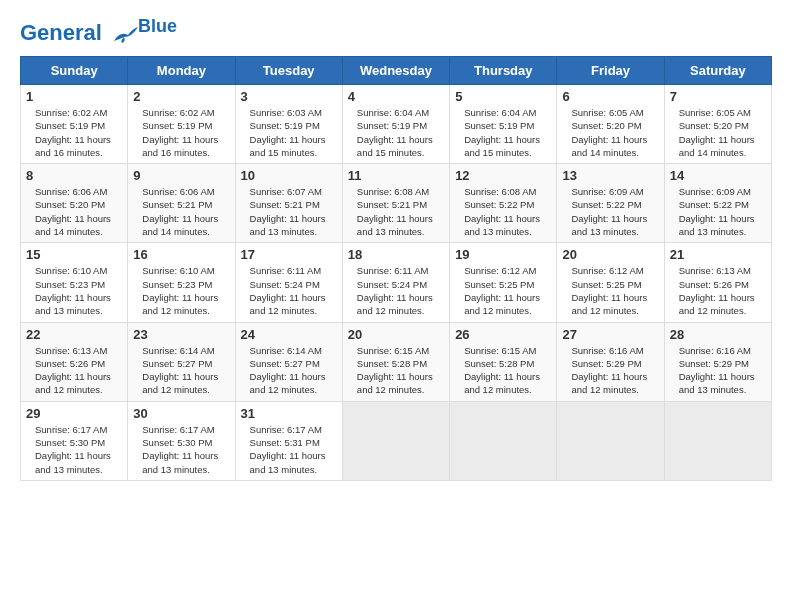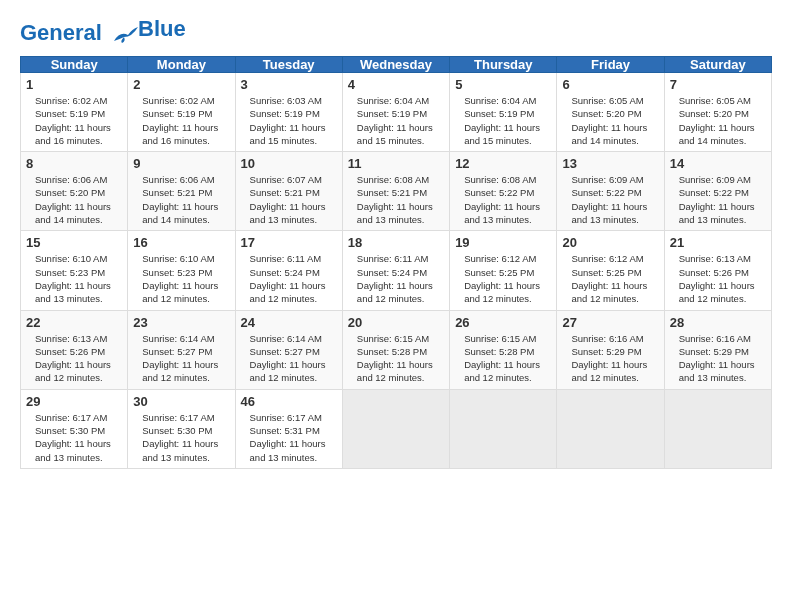--- a/index.html
+++ b/index.html
@@ -42,21 +42,21 @@
     .calendar {
       width: 100%;
       border-collapse: collapse;
       border: 1px solid #ccc;
     }
     .calendar th {
       background-color: #2d6db5;
       color: #fff;
       text-align: center;
       font-size: 13px;
-      padding: 0 4px;
+      padding: 6px 4px;
       border: 1px solid #2060a0;
     }
     .calendar td {
       vertical-align: top;
       padding: 4px 5px;
       border: 1px solid #ddd;
       width: calc(100% / 7);
       font-size: 10px;
       color: #333;
       background: #fff;
@@ -85,21 +85,21 @@
   <div class="logo">
     <div class="logo-row">
       <span style="font-size:22px;font-weight:bold;color:#333;">
         <span style="color:#1a6bb5;">General</span>
         <svg width="28" height="22" viewBox="0 0 28 22" style="margin-left:2px;vertical-align:middle;">
           <path d="M4 18 Q10 8 18 12 Q22 6 28 4 Q22 14 14 14 Q10 16 4 18Z" fill="#1a6bb5"></path>
           <path d="M14 14 Q16 18 12 20 Q10 18 14 14Z" fill="#1a6bb5"></path>
         </svg>
       </span>
     </div>
-    <div style="font-size:22px;font-weight:bold;color:#1a6bb5;margin-top:-4px;">Blue</div>
+    <div style="font-size:18px;font-weight:bold;color:#1a6bb5;margin-top:-4px;">Blue</div>
   </div>
   <div class="title-block">
     <h1></h1>
     <h2></h2>
   </div>
 </div>
 
 <table class="calendar">
   <thead>
     <tr>
@@ -356,21 +356,21 @@
         </td>
         <td>
           <span class="day-num">30</span>
           <div class="day-info">
             Sunrise: 6:17 AM<br>
             Sunset: 5:30 PM<br>
             Daylight: 11 hours and 13 minutes.
           </div>
         </td>
         <td>
-          <span class="day-num">46</span>
+          <span class="day-num">31</span>
           <div class="day-info">
             Sunrise: 6:17 AM<br>
             Sunset: 5:31 PM<br>
             Daylight: 11 hours and 13 minutes.
           </div>
         </td>
         <td style="background-color: rgb(235, 235, 235);"></td>
         <td style="background-color: rgb(235, 235, 235);"></td>
         <td style="background-color: rgb(235, 235, 235);"></td>
         <td style="background-color: rgb(235, 235, 235);"></td>

